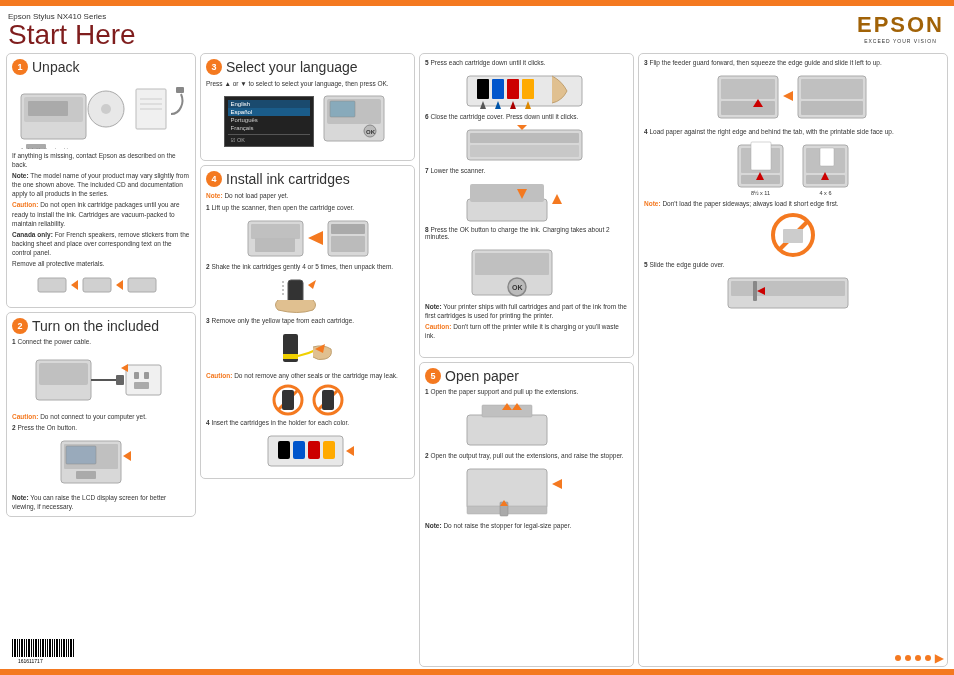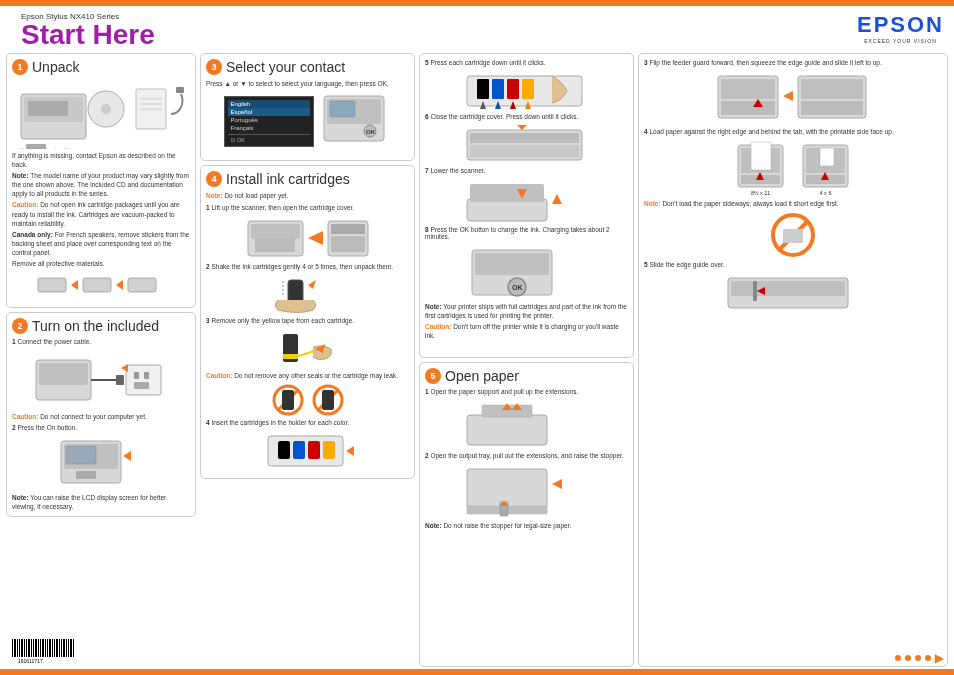--- a/index.html
+++ b/index.html
@@ -33,44 +33,44 @@
       top: 6px; left: 0; right: 0; bottom: 6px;
       display: flex;
       flex-direction: column;
     }
 
     
     .header {
       display: flex;
       justify-content: space-between;
       align-items: flex-start;
-      padding: 6px 10px 2px 21px;
+      padding: 6px 10px 2px 8px;
       background: #fff;
     }
     .header-left {}
     .header-product {
       font-size: 8px;
       color: #333;
       font-weight: normal;
     }
     .header-title {
       font-size: 28px;
-      font-weight: bold;
-      color: #a21caf;
+      font-weight: normal;
+      color: #7f1d1d;
       line-height: 1;
     }
     .epson-logo {
       display: flex;
       flex-direction: column;
       align-items: center;
     }
     .epson-logo-text {
       font-size: 22px;
       font-weight: bold;
-      color: #1d4ed8;
+      color: #a16207;
       letter-spacing: 2px;
     }
     .epson-logo-tagline {
       font-size: 5px;
       color: #333;
       letter-spacing: 1px;
     }
 
     
     .content {
@@ -342,21 +342,21 @@
       </div>
     </div>
 
     <div class="col col-2">
 
       <div class="section">
         <div class="section-title">
           <div class="step-circle">
               <span>3</span>
             </div>
-          <div class="section-heading">Select your contact</div>
+          <div class="section-heading">Select your language</div>
         </div>
 
         <div class="lang-instruction section-content">Press ▲ or ▼ to select to select your language, then press OK.</div>
 
         <div style="display:flex; align-items:center; gap:8px; justify-content:center; margin:3px 0;">
 
           <div style="background:#222; border:1px solid #555; padding:3px; width:90px;">
             <div style="background:#1a4a6e; color:#fff; font-size:6px; padding:1px 3px;">English</div>
             <div style="background:#1a5c8a; color:#fff; font-size:6px; padding:1px 3px;">Español</div>
             <div style="color:#ccc; font-size:6px; padding:1px 3px;">Português</div>

